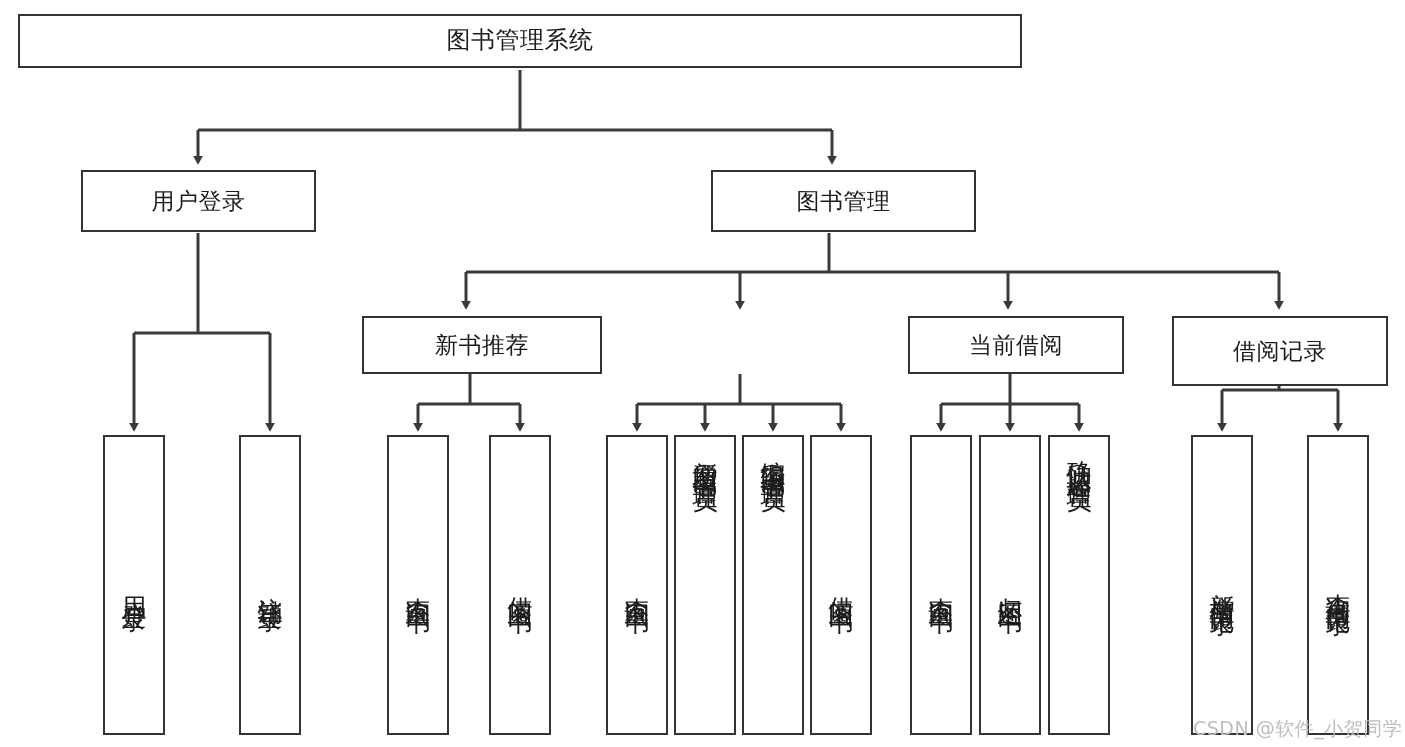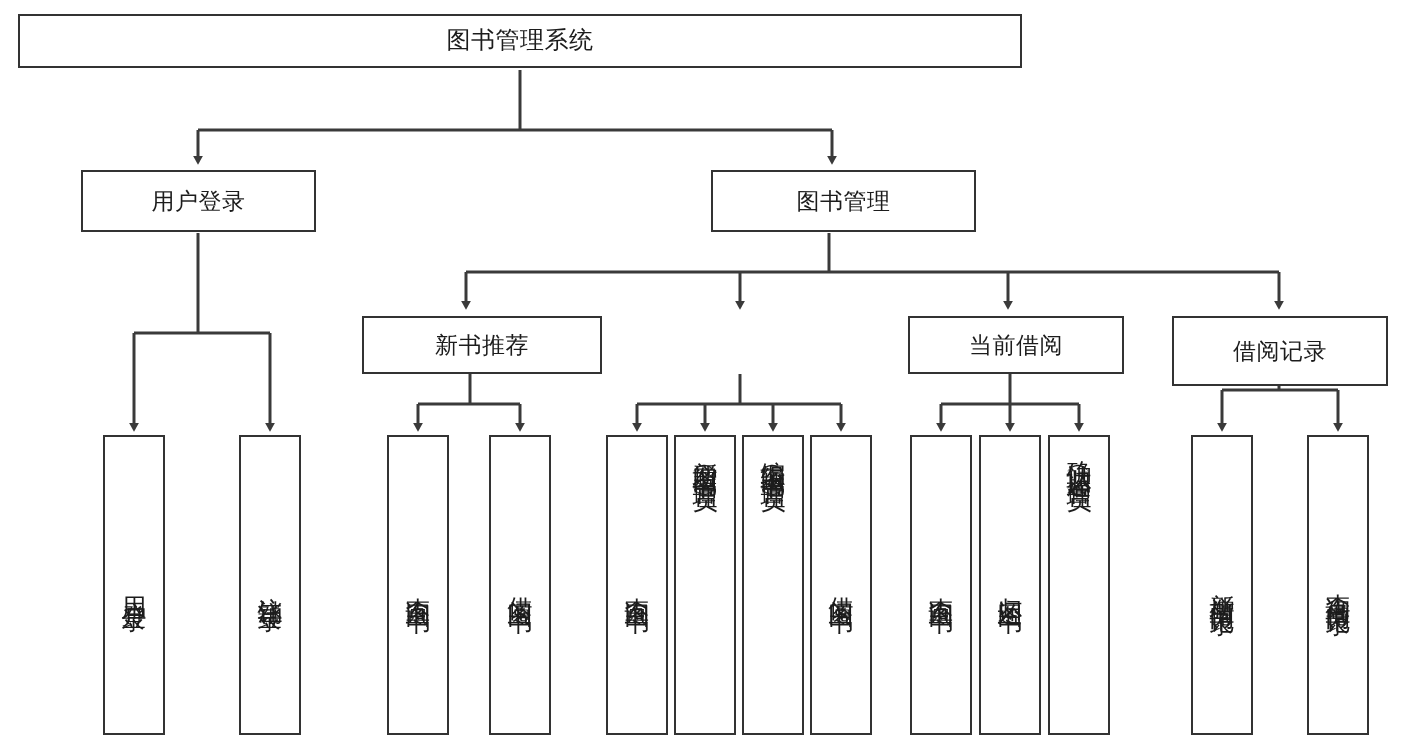--- a/index.html
+++ b/index.html
@@ -187,14 +187,15 @@
     <span class="node-label">确认归还（管理员）</span>
   </div>
 
   <div class="node vertical centered" style="left:1191px; top:435px; width:62px; height:300px;">
     <span class="node-label">新增借阅记录</span>
   </div>
   <div class="node vertical centered" style="left:1307px; top:435px; width:62px; height:300px;">
     <span class="node-label">查询借阅记录</span>
   </div>
 
+  <div class="watermark" style="left:1193px; top:716px;">CSDN @软件_小贺同学</div>
 
 </div>
 
 </body></html>

